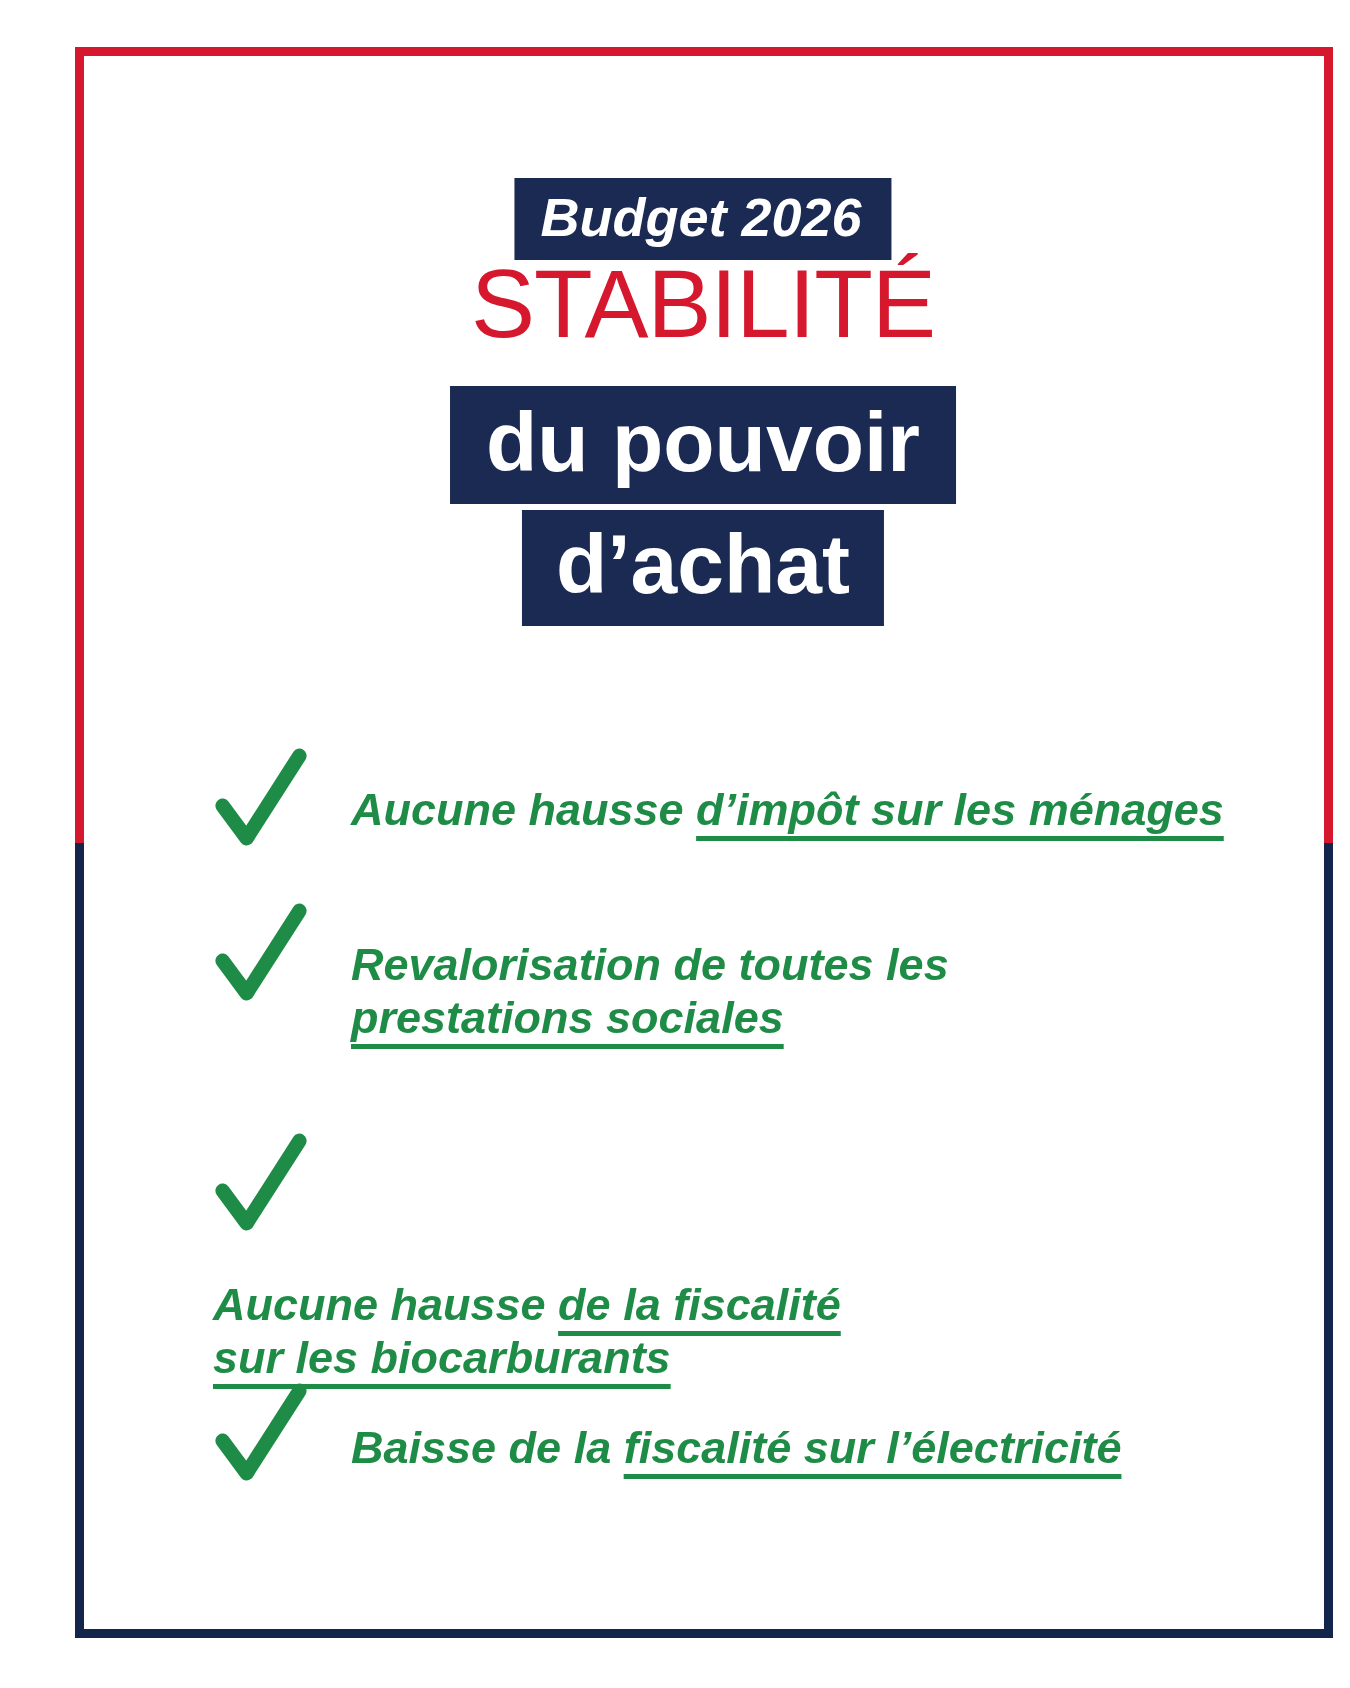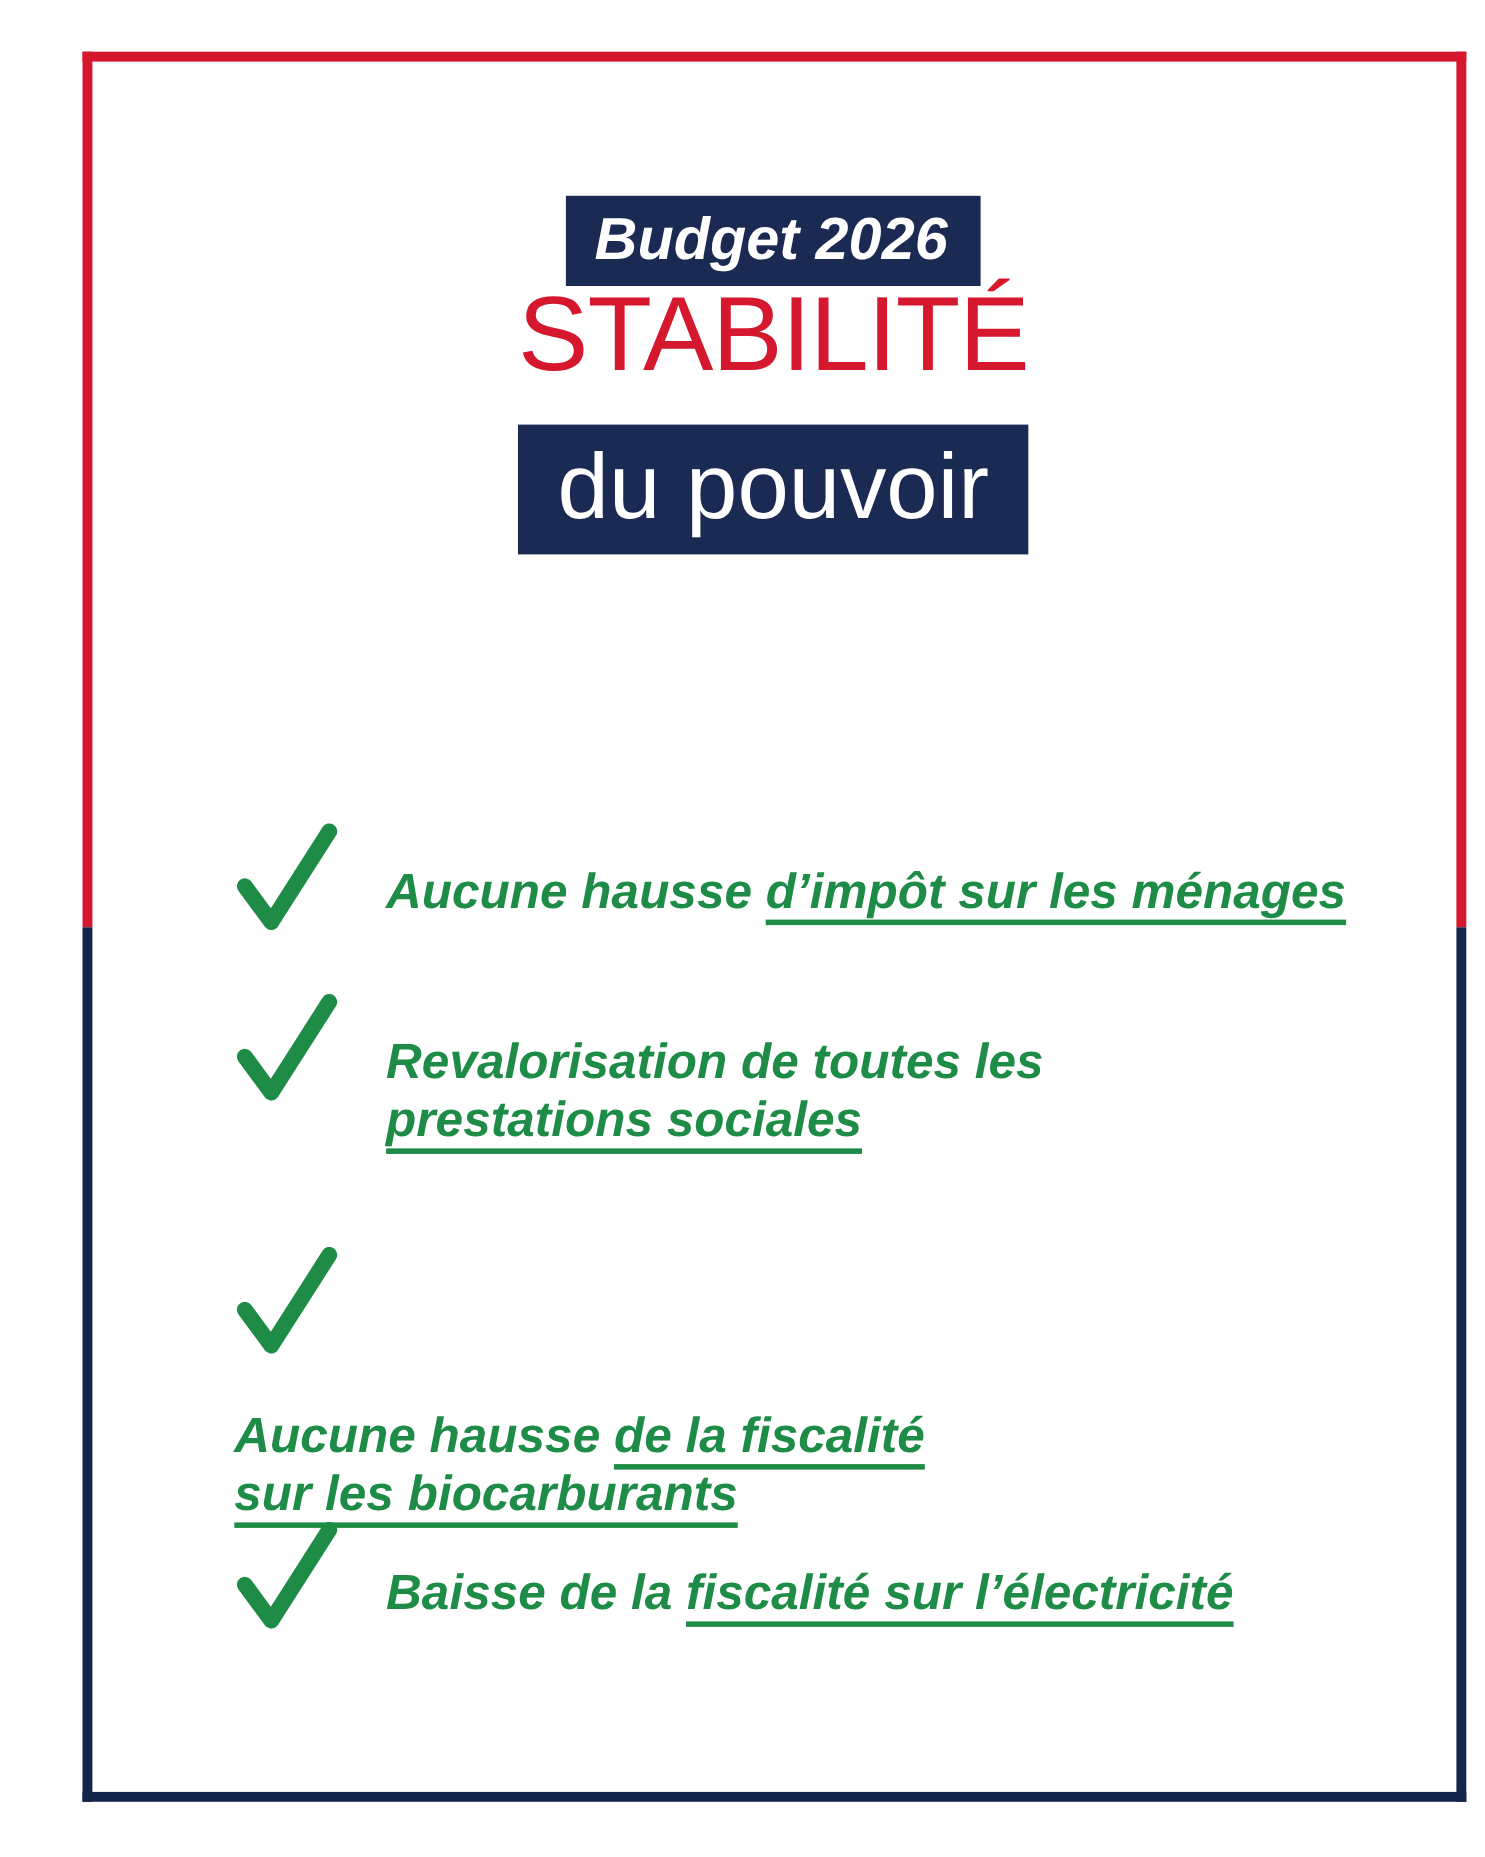--- a/index.html
+++ b/index.html
@@ -58,21 +58,21 @@
     font-weight: normal;
     letter-spacing: -1px;
     line-height: 1.0;
   }
   .subtitle-box {
     position: absolute;
     left: 50%;
     transform: translateX(-50%);
     background: #1b2a52;
     color: #ffffff;
-    font-weight: normal;
+    font-weight: bold;
     font-size: 84px;
     line-height: 1.0;
     white-space: nowrap;
   }
   .subtitle-line1 { top: 386px; padding: 14px 36px 20px 36px; }
   .subtitle-line2 { top: 510px; padding: 12px 34px 20px 34px; }
 
   
   .checklist { list-style: none; }
   .check-row {
@@ -124,20 +124,21 @@
     <div class="frame-top"></div>
     <div class="frame-bottom"></div>
   </div>
 
   <div class="badge">Budget 2026</div>
 
   <h1 class="title">STABILITÉ</h1>
 
   <div class="subtitle-box subtitle-line1">du pouvoir</div>
 
+  <div class="subtitle-box subtitle-line2">d’achat</div>
 
   <ul class="checklist">
 
     <li class="check-row row-1">
       <span class="check-icon">
         <svg viewBox="0 0 100 112" xmlns="http://www.w3.org/2000/svg">
           <polyline points="10,64 35,98 90,12" fill="none" stroke="#1e8c46" stroke-width="15" stroke-linecap="round" stroke-linejoin="round"></polyline>
         </svg>
       </span>
       <p class="check-text"><span>Aucune hausse </span><span class="u">d’impôt sur les ménages</span></p>

